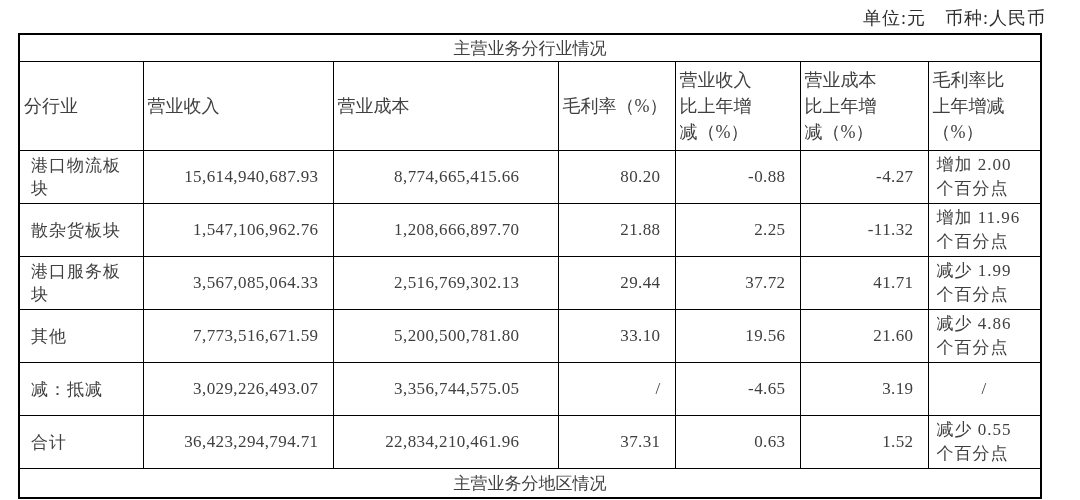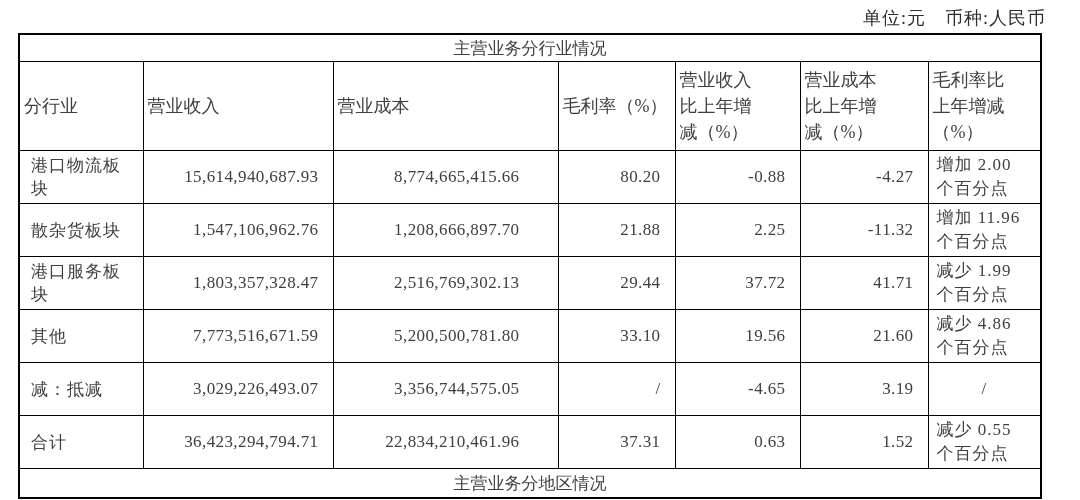--- a/index.html
+++ b/index.html
@@ -124,21 +124,21 @@
           <td>1,547,106,962.76</td>
           <td>1,208,666,897.70</td>
           <td>21.88</td>
           <td>2.25</td>
           <td>-11.32</td>
           <td>增加 11.96
 个百分点</td>
         </tr>
         <tr>
           <td>港口服务板块</td>
-          <td>1,803,357,328.47</td>
+          <td>3,567,085,064.33</td>
           <td>2,516,769,302.13</td>
           <td>29.44</td>
           <td>37.72</td>
           <td>41.71</td>
           <td>减少 1.99
 个百分点</td>
         </tr>
         <tr>
           <td>其他</td>
           <td>7,773,516,671.59</td>

